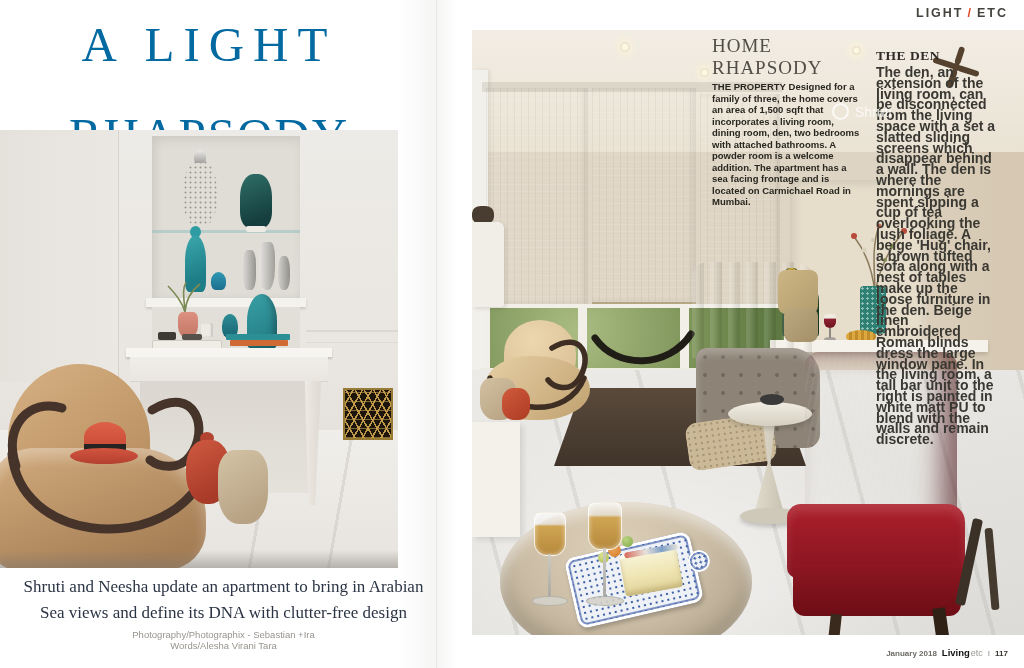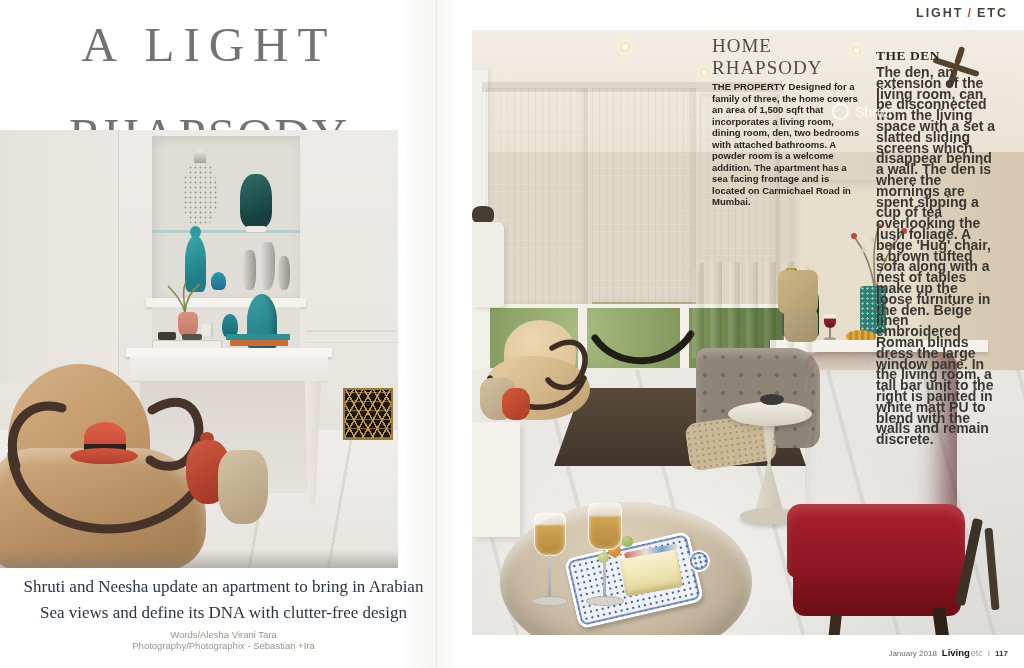--- a/index.html
+++ b/index.html
@@ -4,29 +4,29 @@
 <style>
   html,body{margin:0;padding:0;background:#ffffff;}
   .canvas{position:relative;width:1024px;height:668px;background:#ffffff;overflow:hidden;
           font-family:"Liberation Sans",sans-serif;}
   .abs{position:absolute;}
 
   
   .mag-header{top:6px;right:16px;font-size:12.5px;font-weight:bold;letter-spacing:2px;color:#45433e;}
   .mag-header .slash{color:#e0482a;padding:0 4px;}
   .mag-footer{top:647px;right:16px;font-size:8px;color:#6e6b66;display:flex;align-items:baseline;gap:5px;}
-  .mag-footer .issue{font-weight:normal;color:#6e6b66;margin-left:25px;}
+  .mag-footer .issue{font-weight:bold;color:#6e6b66;margin-left:25px;}
   .mag-footer .brand-b{font-size:9.5px;font-weight:800;color:#141414;}
   .mag-footer .brand-l{font-size:9px;color:#9b9892;margin-left:-4px;}
   .mag-footer .divider{color:#8a8781;}
   .mag-footer .pageno{font-weight:bold;color:#38352f;}
 
   
   .title-block{left:8px;top:20px;width:402px;text-align:center;
-     font-family:"Liberation Serif",serif;color:#737373;line-height:50px;}
+     font-family:"Liberation Serif",serif;color:#0369a1;line-height:50px;}
   .title-block .t1{font-size:49px;letter-spacing:9px;}
   .title-block .t2{font-size:49px;letter-spacing:2px;margin-top:41px;}
   .standfirst{left:0;top:574px;width:447px;text-align:center;font-family:"Liberation Serif",serif;
      font-size:17px;line-height:26px;color:#2b3444;}
   .credits{left:0;top:629px;width:447px;text-align:center;font-size:9.5px;line-height:11px;color:#98948e;}
 
   
   .home-profile{left:712px;top:35px;width:150px;z-index:30;}
   .home-profile h2{margin:0 0 2px 0;font-family:"Liberation Serif",serif;font-weight:400;
      font-size:19px;letter-spacing:1px;color:#504e47;}
@@ -283,22 +283,22 @@
     <div class="abs red-bag"></div>
     <div class="abs beige-bag"></div>
     <div class="abs lp-floor-shadow"></div>
   </div>
 
   <div class="abs standfirst">
     <div>Shruti and Neesha update an apartment to bring in Arabian</div>
     <div>Sea views and define its DNA with clutter-free design</div>
   </div>
   <div class="abs credits">
+    <div>Photography/Photographix - Sebastian +Ira</div>
     <div>Words/Alesha Virani Tara</div>
-    <div>Photography/Photographix - Sebastian +Ira</div>
   </div>
 
   <div class="abs gutter">
     <div class="fold"></div>
   </div>
 
   <div class="abs mag-header">
     <span>LIGHT</span><span class="slash">/</span><span>ETC</span>
   </div>
 

